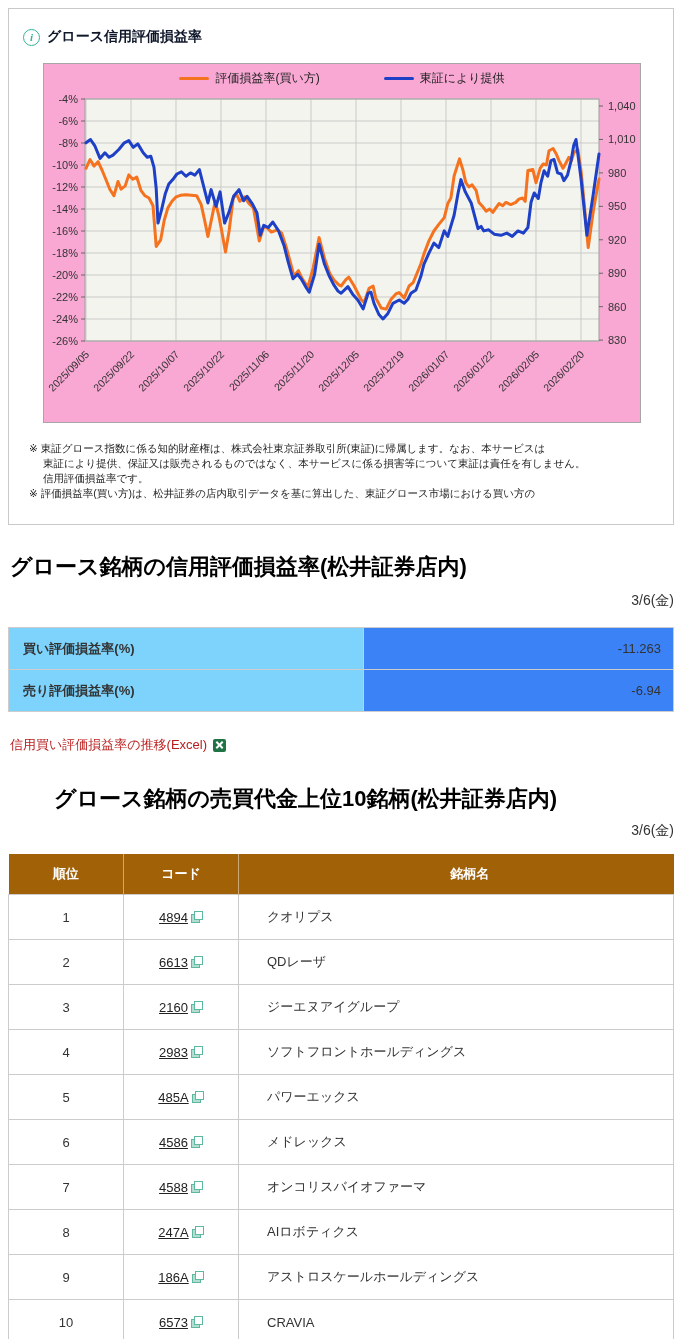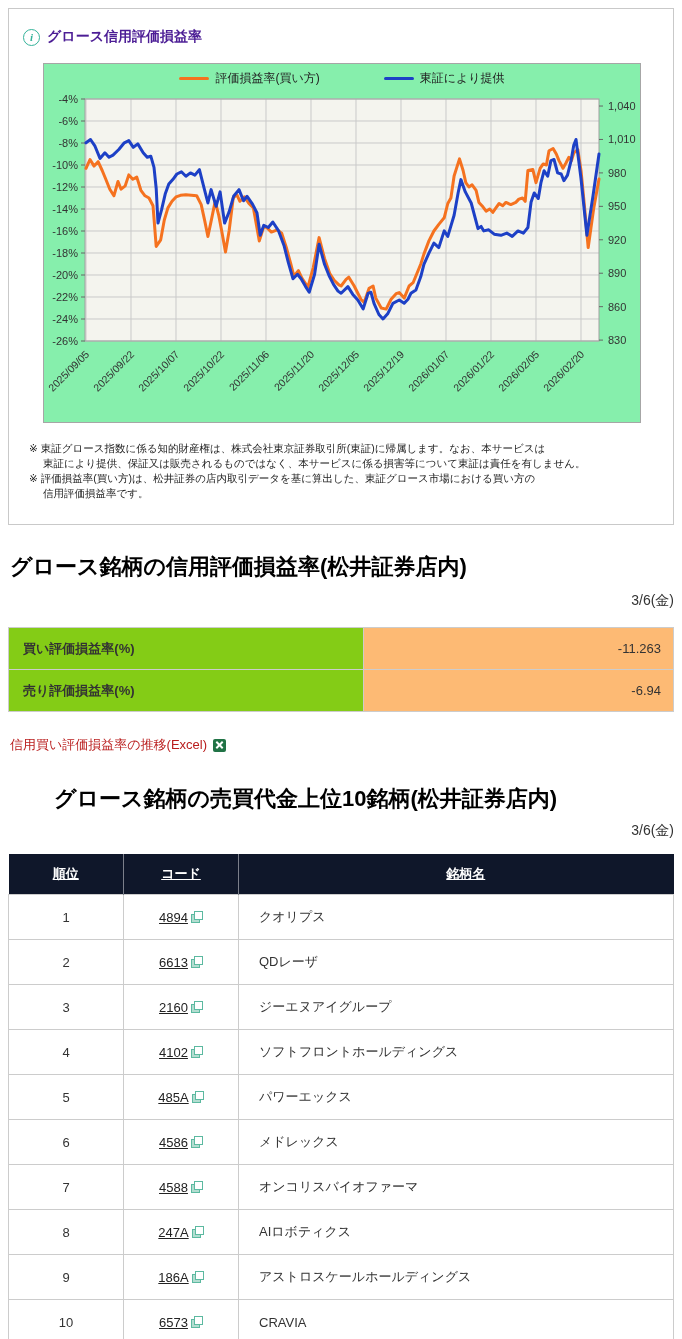--- a/index.html
+++ b/index.html
@@ -3,56 +3,56 @@
 <meta charset="utf-8">
 <style>
   html,body{margin:0;padding:0;background:#fff;}
   .page{position:relative;width:682px;height:1339px;background:#fff;overflow:hidden;
         font-family:"Liberation Sans","DejaVu Sans",sans-serif;color:#333;}
   
   .card{position:absolute;left:8px;top:8px;width:664px;height:515px;border:1px solid #c9c9c9;background:#fff;}
   .card-title-row{position:absolute;left:14px;top:19px;display:flex;align-items:center;gap:7px;}
   .info-icon{width:15px;height:15px;border:1px solid #35b39a;border-radius:50%;color:#35b39a;
              font:italic bold 11px "Liberation Serif",serif;display:flex;align-items:center;justify-content:center;flex:0 0 auto;}
-  .card-title{font-size:14px;font-weight:bold;color:#4c1d95;}
-  .chart-box{position:absolute;left:34px;top:54px;width:596px;height:358px;border:1px solid #a6a6a6;background:#86efac;}
+  .card-title{font-size:14px;font-weight:bold;color:#0f172a;}
+  .chart-box{position:absolute;left:34px;top:54px;width:596px;height:358px;border:1px solid #a6a6a6;background:#f9a8d4;}
   .legend{position:absolute;left:0;top:6px;width:100%;display:flex;justify-content:center;gap:64px;}
   .legend-item{display:flex;align-items:center;gap:6px;}
   .legend-swatch{width:30px;height:3px;border-radius:2px;}
   .legend-label{font-size:12px;color:#222;}
   .chart-box svg{position:absolute;left:0;top:28px;}
   .footnotes{position:absolute;left:20px;top:432px;width:630px;font-size:10.5px;line-height:15px;color:#222;}
   .fn-line.indent{padding-left:14px;}
   
   .h2{position:absolute;left:10px;width:660px;margin:0;font-size:22px;line-height:28px;font-weight:bold;color:#000000;}
   .h2-1{top:553px;}
   .h2-2{top:785px;margin-left:44px;}
   .date-row{position:absolute;left:8px;width:666px;text-align:right;font-size:14px;color:#333;}
   .d1{top:592px;}
   .d2{top:822px;}
   
   .kv-table{position:absolute;left:8px;top:627px;width:666px;border-collapse:collapse;font-size:13px;}
   .kv-table th,.kv-table td{border:1px solid #ccc;height:41px;padding:0;}
-  .kv-table th{background:#84cc16;text-align:left;padding-left:14px;font-weight:bold;color:#333;width:340px;}
-  .kv-table td{text-align:right;padding-right:12px;color:#333;background:#fdba74;}
+  .kv-table th{background:#7dd3fc;text-align:left;padding-left:14px;font-weight:bold;color:#333;width:340px;}
+  .kv-table td{text-align:right;padding-right:12px;color:#333;background:#3b82f6;}
   
   .excel-link{position:absolute;left:10px;top:736px;display:flex;align-items:center;gap:6px;
               font-size:13px;color:#b91c1c;text-decoration:none;cursor:pointer;}
   .excel-icon{position:relative;width:13px;height:13px;background:#217346;border-radius:2px;flex:0 0 auto;}
   .excel-icon::before,.excel-icon::after{content:"";position:absolute;left:2px;right:2px;top:5.5px;height:2px;background:#fff;}
   .excel-icon::before{transform:rotate(45deg);}
   .excel-icon::after{transform:rotate(-45deg);}
   
   .rank-table{position:absolute;left:8px;top:854px;width:666px;border-collapse:collapse;font-size:13px;}
-  .rank-table thead th{background:#0f172a;color:#fff;font-weight:bold;height:38px;border-right:1px solid rgba(255,255,255,.45);text-decoration:underline;}
+  .rank-table thead th{background:#a16207;color:#fff;font-weight:bold;height:38px;border-right:1px solid rgba(255,255,255,.45);}
   .rank-table thead th:last-child{border-right:none;}
   .rank-table td{border:1px solid #ccc;height:42px;color:#333;background:#fff;}
   .col-rank{width:112px;text-align:center;}
   .col-code{width:112px;text-align:center;}
-  .col-name{text-align:left;padding-left:20px;margin-left:12px;}
+  .col-name{text-align:left;padding-left:28px;margin-left:12px;}
   .code-wrap{display:inline-flex;align-items:center;gap:3px;}
   .code-link{color:#222;text-decoration:underline;cursor:pointer;}
   .copy-icon{position:relative;width:12px;height:12px;display:inline-block;cursor:pointer;}
   .copy-icon::before{content:"";position:absolute;left:0;bottom:0;width:7px;height:7px;background:#b2ddd0;border:1px solid #5cb9a0;}
   .copy-icon::after{content:"";position:absolute;right:0;top:0;width:7px;height:7px;background:#fff;border:1px solid #5cb9a0;}
 </style>
 </head>
 <body>
 
 <div class="page">
@@ -152,22 +152,22 @@
           <text x="451" y="263" text-anchor="end" font-size="10.5" fill="#333" transform="rotate(-45 451 263)">2026/01/22</text>
           <text x="496" y="263" text-anchor="end" font-size="10.5" fill="#333" transform="rotate(-45 496 263)">2026/02/05</text>
           <text x="541" y="263" text-anchor="end" font-size="10.5" fill="#333" transform="rotate(-45 541 263)">2026/02/20</text>
           <polyline points="42.0,76.3 46.0,67.5 50.1,74.1 54.1,69.7 58.2,78.5 61.8,87.3 65.8,97.2 69.9,103.8 74.0,89.5 77.1,97.2 81.2,93.9 84.8,82.9 88.8,87.3 92.8,85.1 96.9,98.3 101.0,103.8 105.0,106.0 109.0,113.7 112.2,154.4 116.7,147.8 120.3,128.0 123.9,115.9 128.0,109.3 132.0,104.9 136.5,103.3 141.9,102.7 147.3,103.3 152.7,103.8 157.2,112.6 160.8,129.1 163.9,144.5 167.6,126.9 171.2,109.3 174.8,123.6 178.3,142.3 181.5,159.9 185.1,139.0 189.2,106.0 192.8,102.7 195.9,109.3 200.4,104.9 204.9,111.5 209.4,115.9 215.3,148.9 219.8,134.6 222.9,135.7 227.4,140.1 233.3,137.9 237.7,141.2 242.3,155.5 246.8,172.0 249.9,184.1 254.4,178.6 258.0,186.3 263.9,195.1 269.3,175.3 275.1,145.6 280.5,166.5 285.9,181.9 290.4,188.5 294.9,192.9 297.1,194.0 302.1,187.4 304.8,185.2 310.2,194.0 316.9,207.2 320.1,210.5 325.1,196.2 329.1,194.0 331.8,206.1 337.2,216.0 342.1,217.1 347.1,207.2 352.1,201.7 355.2,200.6 360.2,206.1 365.1,194.0 369.1,190.7 376.8,172.0 379.9,162.1 384.9,148.9 389.9,139.0 394.8,132.4 400.2,125.8 403.8,111.5 406.9,106.0 410.1,84.0 415.5,66.9 419.1,78.5 421.8,90.6 424.9,95.0 428.1,92.8 432.1,98.3 434.9,110.4 438.9,114.8 442.1,119.2 445.7,117.0 448.8,120.3 451.9,115.9 455.1,111.5 458.7,113.7 461.9,110.4 466.8,112.6 471.8,110.4 474.9,107.1 478.5,106.0 481.2,109.3 483.9,78.5 488.8,77.4 492.0,90.6 496.1,76.3 499.2,71.9 502.4,73.0 505.0,58.7 509.1,56.5 512.3,62.0 515.0,68.6 519.0,76.3 522.1,70.8 524.9,65.3 527.5,68.6 529.8,60.9 533.8,57.6 537.0,78.5 540.2,111.5 544.2,155.5 549.6,117.0 555.0,86.9" fill="none" stroke="#f5721f" stroke-width="3" stroke-linejoin="round" stroke-linecap="round"></polyline>
           <polyline points="42.0,50.8 46.5,47.5 51.0,54.2 56.0,66.4 60.9,60.8 65.0,65.3 69.0,63.1 74.8,57.5 80.3,50.8 84.8,48.6 89.3,55.3 93.8,51.9 99.2,60.8 103.2,65.3 106.8,64.2 110.0,75.3 112.2,96.5 114.0,131.1 117.6,117.7 121.2,102.1 124.8,92.1 128.8,87.6 132.9,82.0 137.4,79.8 141.9,84.2 146.4,80.9 150.9,83.1 155.4,77.6 159.9,95.4 163.9,111.0 167.1,97.6 172.1,114.3 176.1,99.9 180.6,131.1 185.1,119.9 189.6,104.3 195.0,97.6 199.5,108.8 203.1,104.3 208.5,112.1 213.0,121.0 216.2,143.3 219.8,133.3 224.3,135.5 228.8,130.0 234.6,138.9 240.0,153.4 244.5,171.2 249.0,186.8 253.5,182.3 257.1,186.8 261.6,194.6 265.2,200.2 270.6,182.3 275.1,152.2 280.5,172.3 285.0,183.5 289.5,192.4 294.0,199.1 297.1,201.3 303.9,194.6 308.8,202.4 313.8,208.0 319.2,216.9 324.1,201.3 326.9,200.2 330.0,211.3 334.9,222.5 339.0,226.9 343.9,221.4 348.9,211.3 355.2,208.0 360.2,211.3 364.2,206.9 366.9,201.3 371.9,197.9 376.8,184.6 379.9,172.3 384.9,161.2 389.9,151.1 394.8,155.6 400.2,138.9 403.8,144.4 410.1,123.3 414.1,101.0 416.9,87.6 421.3,99.9 427.2,111.0 434.0,136.6 437.1,134.4 439.8,138.9 444.7,137.8 450.2,142.2 456.9,143.3 462.8,141.1 468.2,144.4 474.0,138.9 479.4,141.1 483.9,135.5 487.1,109.9 490.2,101.0 494.3,106.5 496.9,90.9 500.1,78.7 503.7,84.2 506.9,68.6 510.0,67.5 513.6,80.9 517.2,82.0 519.9,88.7 523.5,83.1 527.1,68.6 529.8,53.0 532.0,47.5 537.0,86.5 542.9,143.3 549.1,103.2 555.0,62.0" fill="none" stroke="#1d40c6" stroke-width="3" stroke-linejoin="round" stroke-linecap="round"></polyline>
         </svg>
     </div>
     <div class="footnotes" id="footnotes">
         <div class="fn-line">※ 東証グロース指数に係る知的財産権は、株式会社東京証券取引所(東証)に帰属します。なお、本サービスは</div>
         <div class="fn-line indent">東証により提供、保証又は販売されるものではなく、本サービスに係る損害等について東証は責任を有しません。</div>
+        <div class="fn-line indent">信用評価損益率です。</div>
         <div class="fn-line">※ 評価損益率(買い方)は、松井証券の店内取引データを基に算出した、東証グロース市場における買い方の</div>
-        <div class="fn-line indent">信用評価損益率です。</div>
       </div>
   </section>
 
   <h2 class="h2 h2-1">グロース銘柄の信用評価損益率(松井証券店内)</h2>
   <div class="date-row d1">3/6(金)</div>
 
   <table class="kv-table">
     <tbody id="kv-body">
         <tr>
           <th>買い評価損益率(%)</th>
@@ -217,21 +217,21 @@
           <td class="col-rank">3</td>
           <td class="col-code"><span class="code-wrap">
               <a class="code-link">2160</a>
               <span class="copy-icon"></span>
             </span></td>
           <td class="col-name">ジーエヌアイグループ</td>
         </tr>
         <tr>
           <td class="col-rank">4</td>
           <td class="col-code"><span class="code-wrap">
-              <a class="code-link">4102</a>
+              <a class="code-link">2983</a>
               <span class="copy-icon"></span>
             </span></td>
           <td class="col-name">ソフトフロントホールディングス</td>
         </tr>
         <tr>
           <td class="col-rank">5</td>
           <td class="col-code"><span class="code-wrap">
               <a class="code-link">485A</a>
               <span class="copy-icon"></span>
             </span></td>

